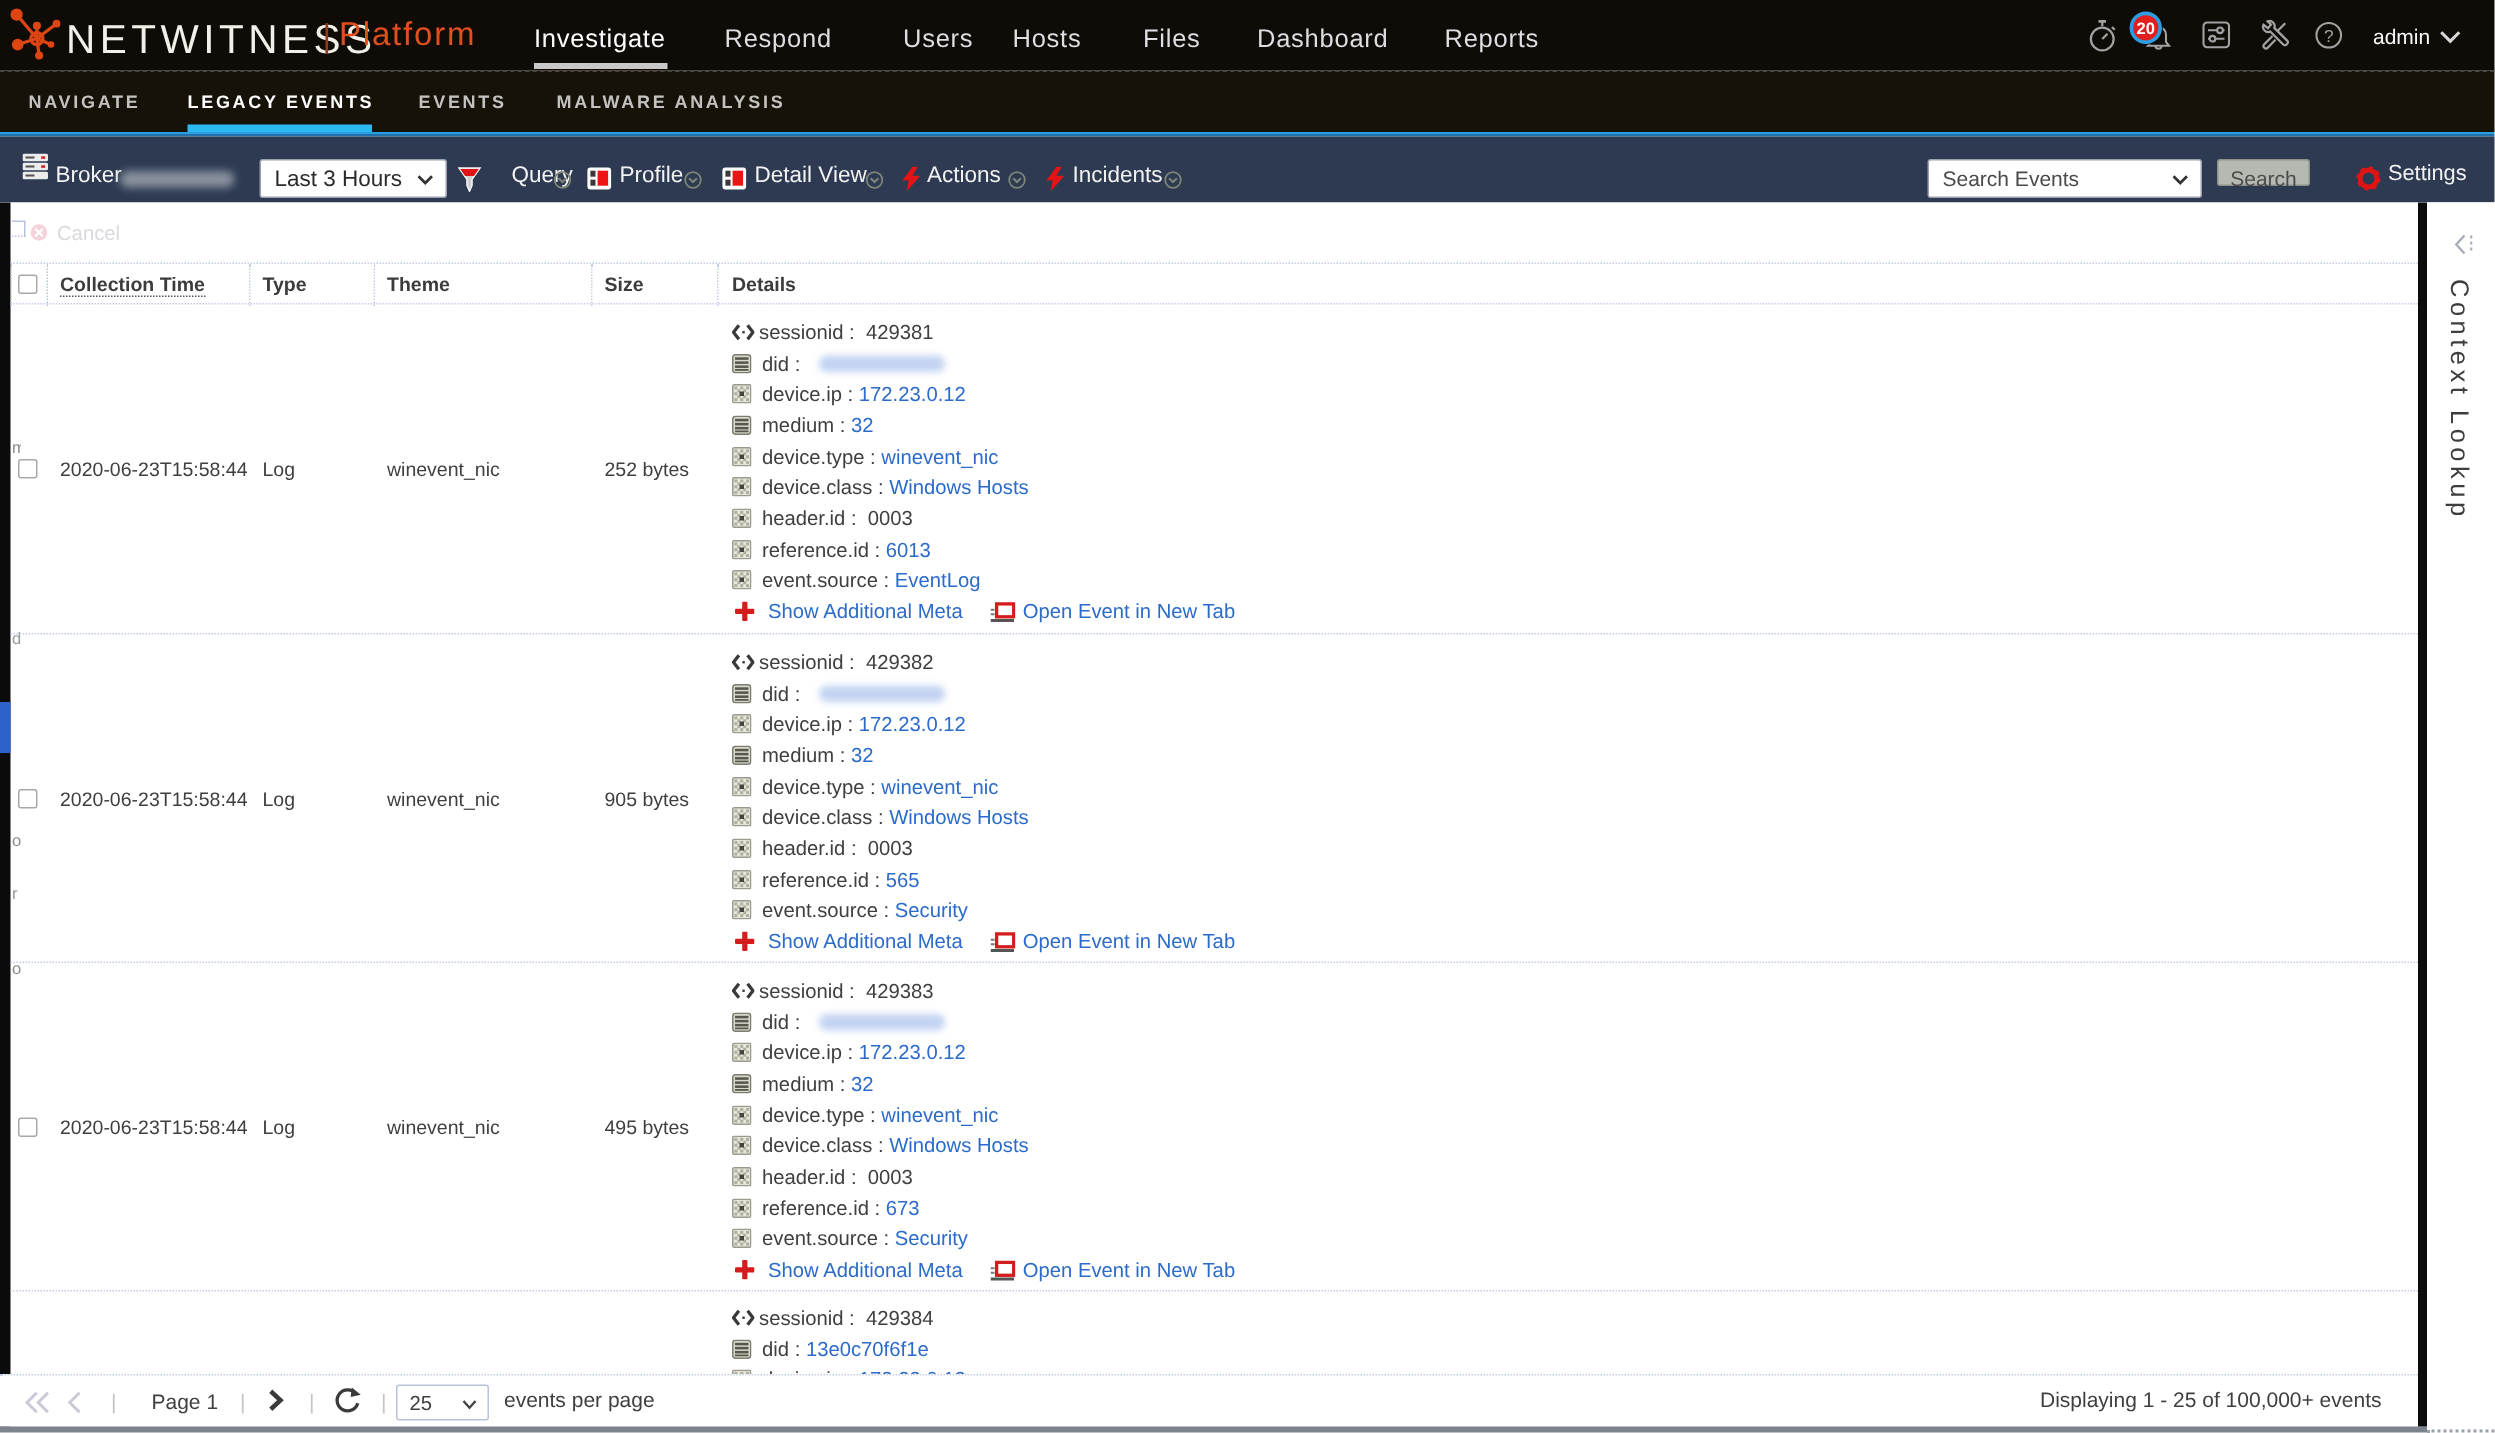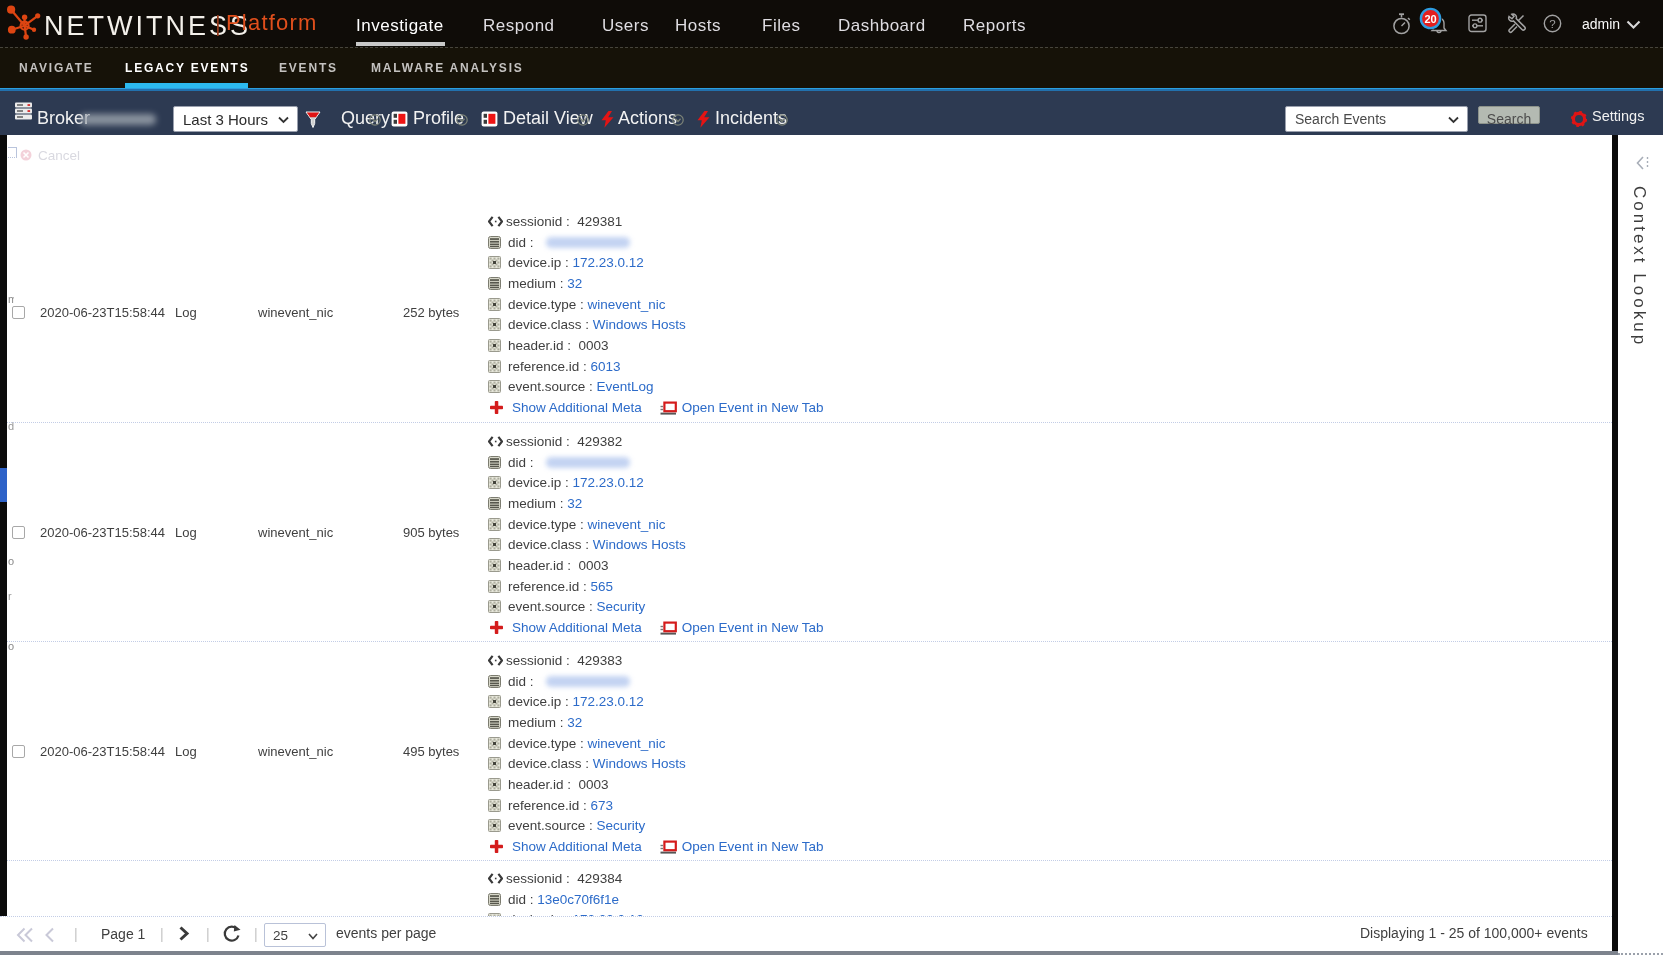--- a/index.html
+++ b/index.html
@@ -9,21 +9,21 @@
 #topbar { position:absolute; left:0; top:0; width:1663px; height:47px; background:#0f0c08; }
 #nav2 { position:absolute; left:0; top:47px; width:1663px; height:41px; background:#161208;
   border-top:1px dashed #46443c; }
 #blueline { position:absolute; left:0; top:88px; width:1663px; height:3px;
   background:linear-gradient(#2a9fe0 0 1.5px, #2271ae 1.5px 3px); }
 #toolbar { position:absolute; left:0; top:91px; width:1663px; height:44px; background:#2d3a52; }
 #content { position:absolute; left:0; top:135px; width:1663px; height:820px; background:#fff; }
 .menutext { position:absolute; color:#dfdde2; font-size:17px; letter-spacing:0.5px; top:16px; white-space:nowrap; }
 .nav2text { position:absolute; color:#c4c2c0; font-size:12px; font-weight:bold;
   letter-spacing:1.8px; top:13px; white-space:nowrap;text-align:center; }
-.tbtext { position:absolute; color:#f2f2f2; font-size:18px; top:17px; white-space:nowrap; }
+.tbtext { position:absolute; color:#f2f2f2; font-size:15px; top:17px; white-space:nowrap; }
 .hdr { position:absolute; color:#3b3b3b; font-size:13px; font-weight:bold; white-space:nowrap; }
 .cell { position:absolute; color:#3f3f3f; font-size:13px; white-space:nowrap; }
 a.lnk { color:#2c6bc9; text-decoration:none; }
 .dline { height:20.7px; display:flex; align-items:center; font-size:13.5px; color:#3f3f3f;
   white-space:nowrap; }
 .dline svg { margin-right:7px; flex:none; }
 .sep { position:absolute; color:#c4c4c4; font-size:14px; top:9px; }
 .selbox { position:absolute; background:#fff; border:1px solid #9aa0ae; border-radius:2px;
   height:26px; font-size:15px; color:#2b2b2b; display:flex; align-items:center; }
 </style>
@@ -251,20 +251,34 @@
   <div class="abs" style="left:8px;top:420px;width:6px;height:10px;overflow:hidden;color:#8a8a8a;font-size:11px;">o</div>
   <div class="abs" style="left:8px;top:455px;width:6px;height:10px;overflow:hidden;color:#9a9a9a;font-size:11px;">r</div>
   <div class="abs" style="left:8px;top:505px;width:6px;height:10px;overflow:hidden;color:#8a8a8a;font-size:11px;">o</div>
 
   <svg class="abs" style="left:20px;top:14px" width="12" height="12" viewBox="0 0 12 12">
     <circle cx="6" cy="6" r="5.5" fill="#f3d2da"></circle>
     <path d="M3.5,3.5 L8.5,8.5 M8.5,3.5 L3.5,8.5" stroke="#fff" stroke-width="1.6"></path>
   </svg>
   <span class="abs" style="left:38px;top:13px;font-size:13.5px;color:#d9d9e0;">Cancel</span>
 
+  <div class="abs" style="left:7px;top:40px;width:1605px;height:28px;border-top:1px dotted #c3cde6;border-bottom:1px dotted #c3cde6;">
+    <div class="abs" style="left:0;top:0;width:0;height:28px;border-left:1px dotted #c3cde6;"></div>
+    <div class="abs" style="left:24px;top:0;width:0;height:28px;border-left:1px dotted #b9c4dc;"></div>
+    <div class="abs" style="left:159px;top:0;width:0;height:28px;border-left:1px dotted #c3cde6;"></div>
+    <div class="abs" style="left:242px;top:0;width:0;height:28px;border-left:1px dotted #c3cde6;"></div>
+    <div class="abs" style="left:387px;top:0;width:0;height:28px;border-left:1px dotted #c3cde6;"></div>
+    <div class="abs" style="left:471px;top:0;width:0;height:28px;border-left:1px dotted #c3cde6;"></div>
+    <div class="abs" style="left:5px;top:7px;width:13px;height:13px;border:1px solid #a8a8a8;border-radius:2px;background:#fff;"></div>
+    <span class="hdr" style="left:33px;top:6px;border-bottom:1px dotted #555;">Collection Time</span>
+    <span class="hdr" style="left:168px;top:6px;">Type</span>
+    <span class="hdr" style="left:251px;top:6px;">Theme</span>
+    <span class="hdr" style="left:396px;top:6px;">Size</span>
+    <span class="hdr" style="left:481px;top:6px;">Details</span>
+  </div>
 
   <div class="abs" style="left:7px;top:68px;width:1605px;height:220px;border-bottom:1px dotted #c3cde6;">
     <div class="abs" style="left:5px;top:103px;width:13px;height:13px;border:1px solid #a8a8a8;border-radius:2px;background:#fff;"></div>
     <span class="cell" style="left:33px;top:102px;">2020-06-23T15:58:44</span>
     <span class="cell" style="left:168px;top:102px;">Log</span>
     <span class="cell" style="left:251px;top:102px;">winevent_nic</span>
     <span class="cell" style="left:396px;top:102px;">252 bytes</span>
     <div class="abs" style="left:481px;top:8px;">
       <div class="dline"><svg width="15" height="11" style="margin-right:3px;">
             <use href="#i-code"></use>

